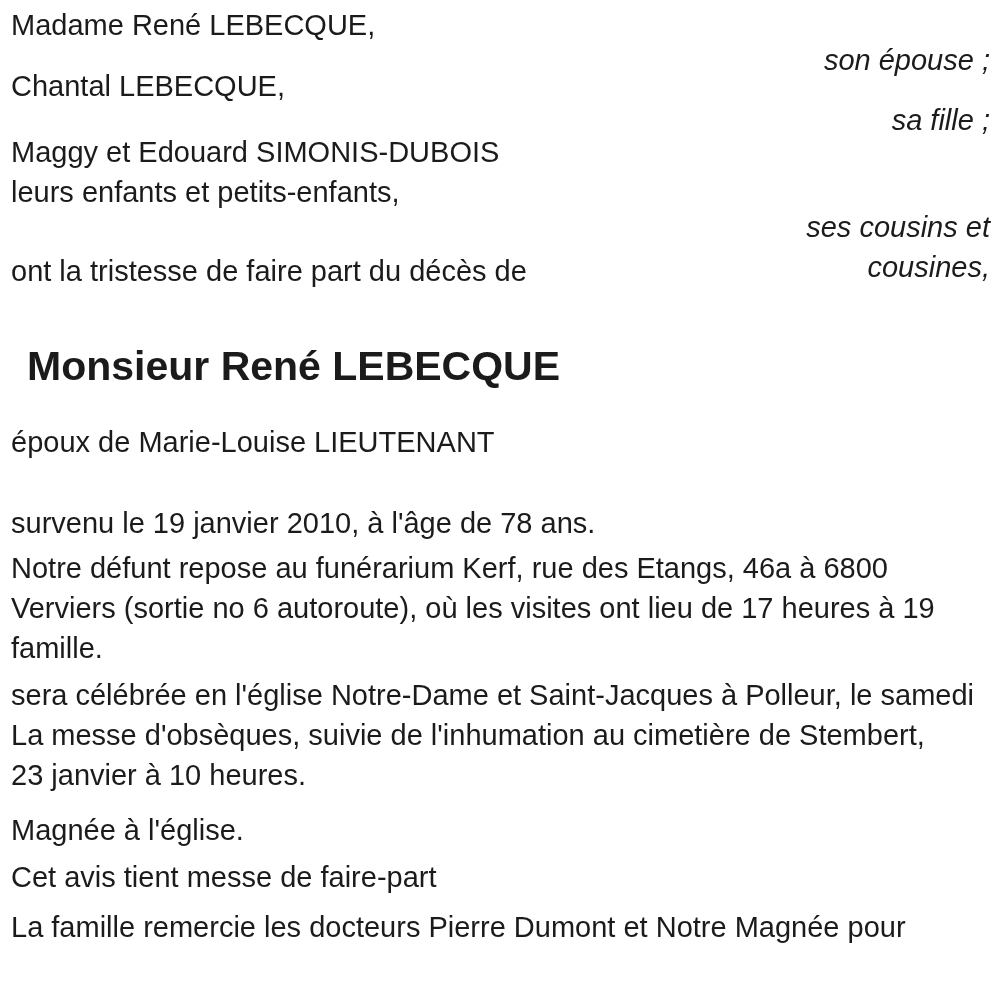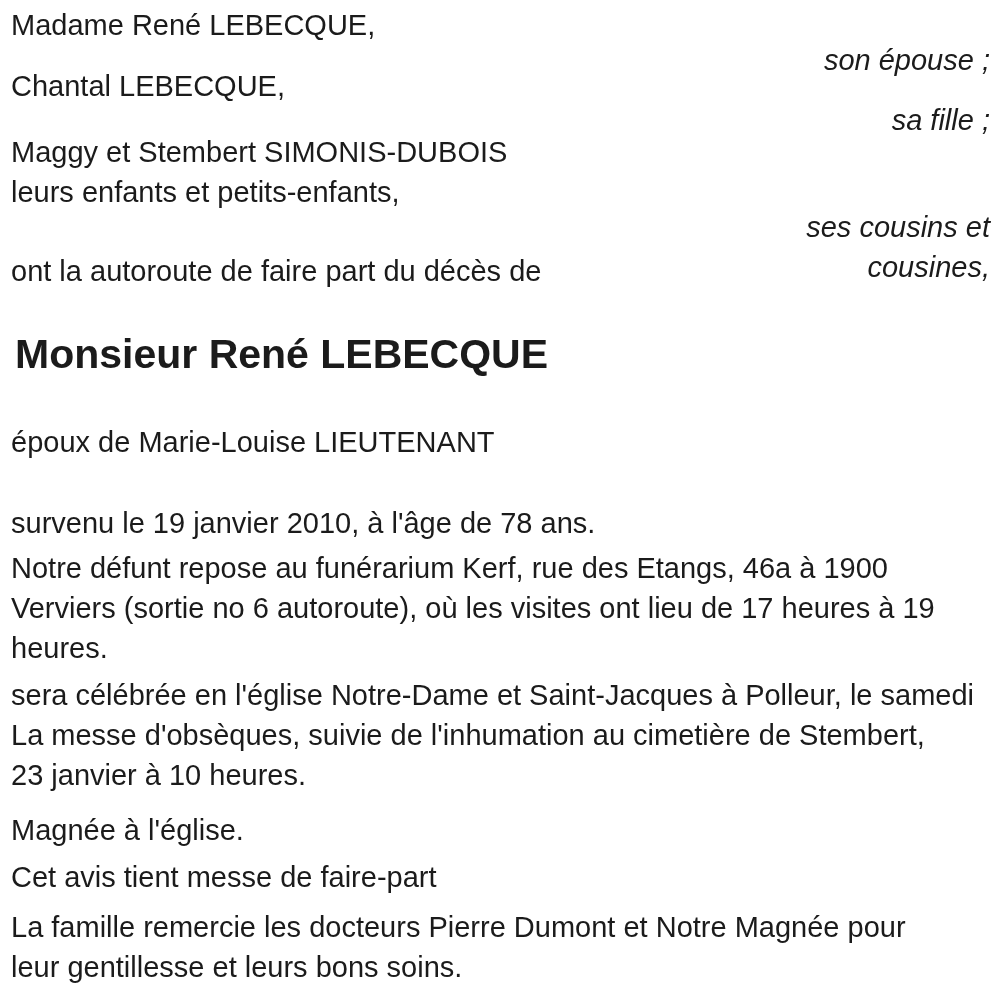--- a/index.html
+++ b/index.html
@@ -42,60 +42,59 @@
     line-height: 40px;
   }
   .para .pline {
     display: block;
     white-space: nowrap;
   }
   h1.title {
     position: absolute;
     left: 11px;
     top: 322px;
-    margin: 4px;
+    margin: 16px;
     font-size: 41px;
     line-height: 56px;
     font-weight: 700;
     white-space: nowrap;
   }
 </style>
 </head>
 <body style="background: rgb(255, 255, 255); color: rgb(27, 27, 27);">
 
 <div class="ln" style="top:5px">Madame René LEBECQUE,</div>
 <div class="ln rt" style="top:28px">son épouse ;</div>
 
 <div class="ln" style="top:66px">Chantal LEBECQUE,</div>
 <div class="ln rt" style="top:88px">sa fille ;</div>
 
-<div class="ln" style="top:132px">Maggy et Stembert SIMONIS-DUBOIS</div>
+<div class="ln" style="top:132px">Maggy et Edouard SIMONIS-DUBOIS</div>
 <div class="ln" style="top:172px">leurs enfants et petits-enfants,</div>
 <div class="ln rt wrap2" style="top:195px">ses cousins et cousines,</div>
 
-<div class="ln" style="top:251px">ont la autoroute de faire part du décès de</div>
+<div class="ln" style="top:251px">ont la tristesse de faire part du décès de</div>
 
 <h1 class="title">Monsieur René LEBECQUE</h1>
 
 <div class="ln" style="top:422px">époux de Marie-Louise LIEUTENANT</div>
 
 <div class="ln" style="top:503px">survenu le 19 janvier 2010, à l'âge de 78 ans.</div>
 
 <div class="para" style="top:548px">
-  <span class="pline">Notre défunt repose au funérarium Kerf, rue des Etangs, 46a à 1900</span>
+  <span class="pline">Notre défunt repose au funérarium Kerf, rue des Etangs, 46a à 6800</span>
   <span class="pline">Verviers (sortie no 6 autoroute), où les visites ont lieu de 17 heures à 19</span>
-  <span class="pline">heures.</span>
+  <span class="pline">famille.</span>
 </div>
 
 <div class="para" style="top:675px">
   <span class="pline">sera célébrée en l'église Notre-Dame et Saint-Jacques à Polleur, le samedi</span>
   <span class="pline">La messe d'obsèques, suivie de l'inhumation au cimetière de Stembert,</span>
   <span class="pline">23 janvier à 10 heures.</span>
 </div>
 
 <div class="ln" style="top:810px">Magnée à l'église.</div>
 
 <div class="ln" style="top:857px">Cet avis tient messe de faire-part</div>
 
 <div class="para" style="top:907px">
   <span class="pline">La famille remercie les docteurs Pierre Dumont et Notre Magnée pour</span>
-  <span class="pline">leur gentillesse et leurs bons soins.</span>
 </div>
 
 </body></html>

